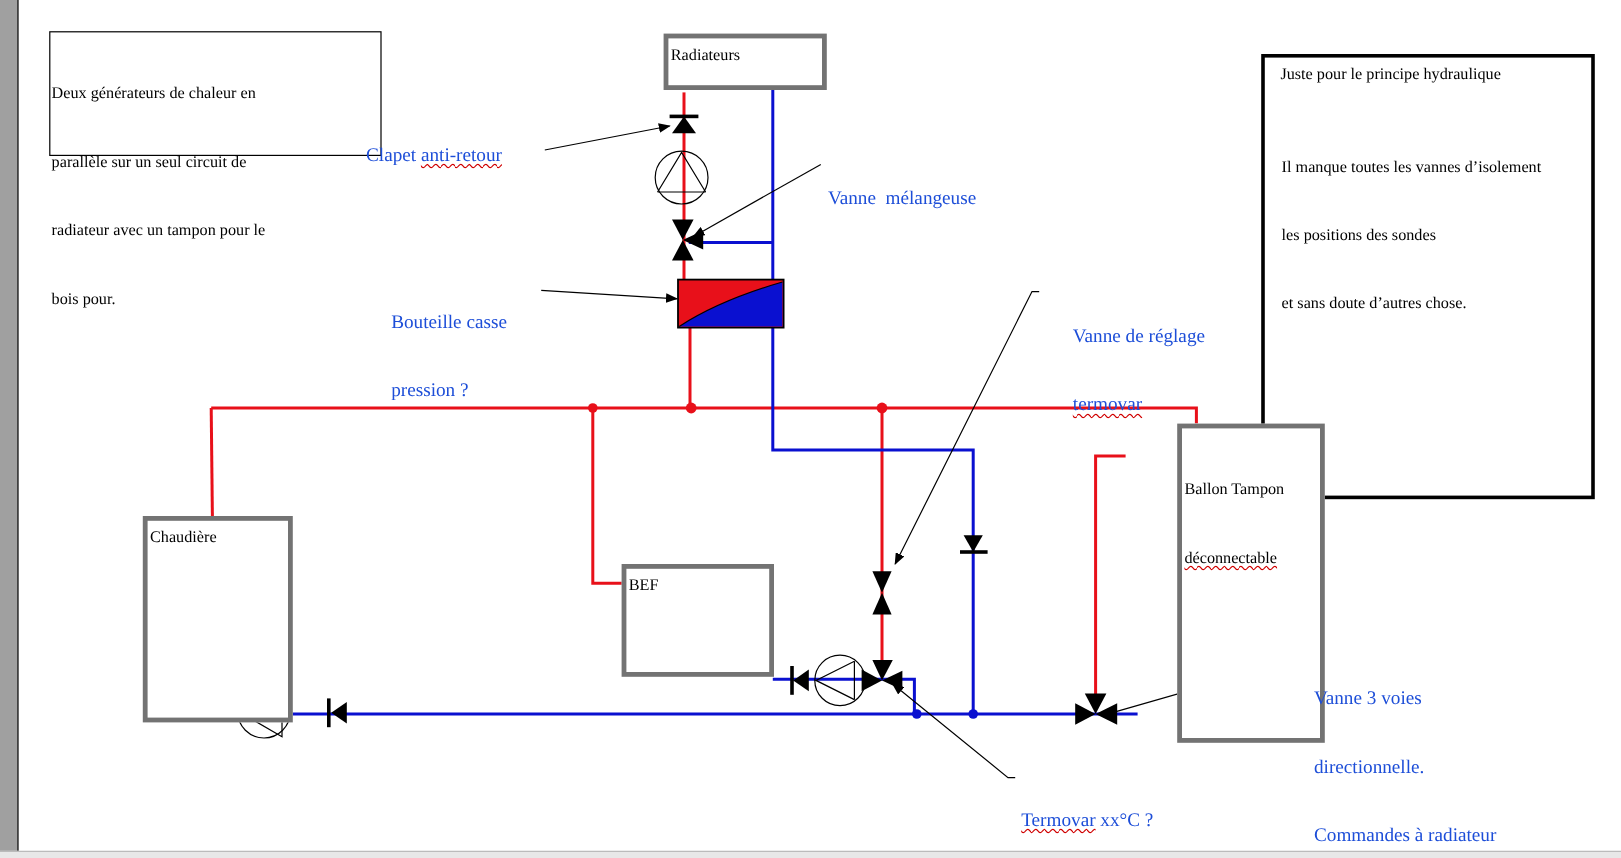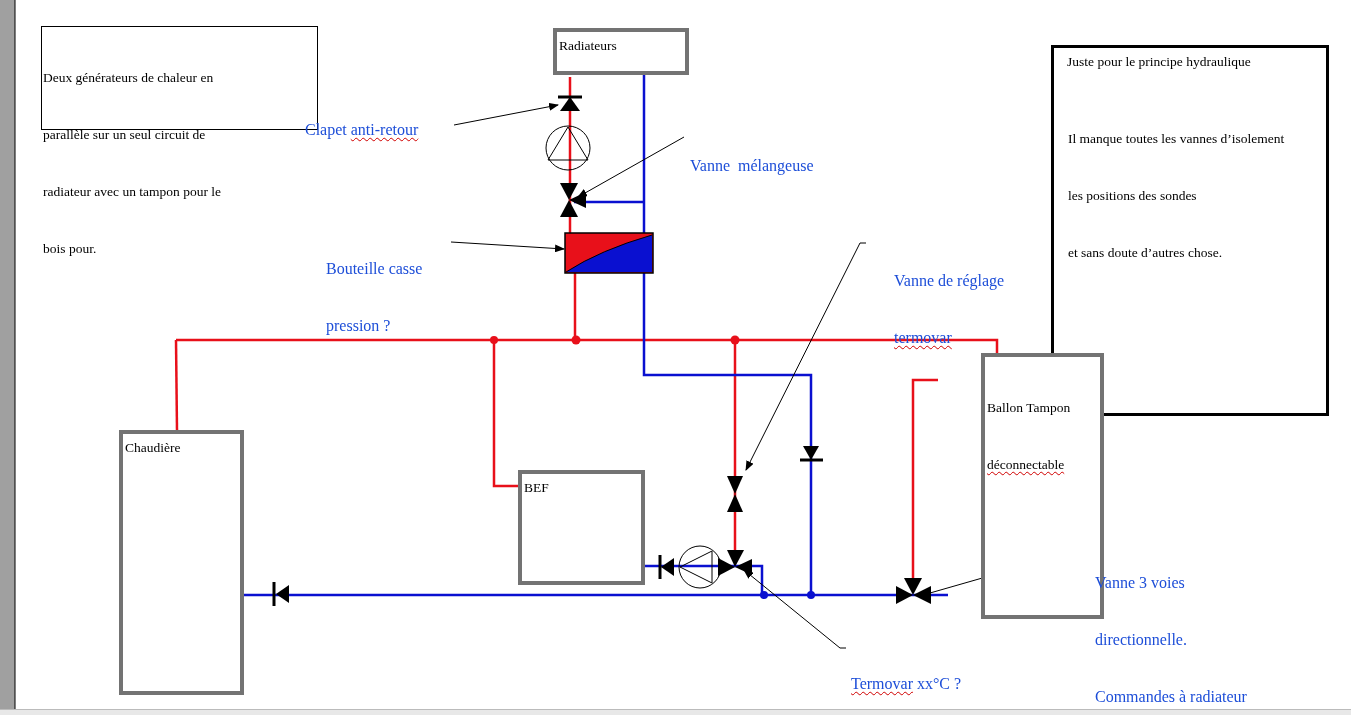--- a/index.html
+++ b/index.html
@@ -143,24 +143,24 @@
   <div class="t" style="left:2px;top:43px;margin-left:12px;">
     <div>Il manque toutes les vannes d’isolement</div>
     <div>les positions des sondes</div>
     <div>et sans doute d’autres chose.</div>
   </div>
 </div>
 
 <div class="box" style="left:553px;top:28px;width:136px;height:47px;">
   <div class="t">Radiateurs</div>
 </div>
-<div class="box" style="left:119px;top:430px;width:125px;height:265px;">
+<div class="box" style="left:119px;top:430px;width:125px;height:172px;">
   <div class="t">Chaudière</div>
 </div>
-<div class="box" style="left:518px;top:470px;width:127px;height:115px;">
+<div class="box" style="left:518px;top:470px;width:127px;height:94px;">
   <div class="t" style="left:2px;top:4px;">BEF</div>
 </div>
 <div class="box" style="left:937px;top:353px;width:123px;height:266px;margin-left:44px;">
   <div class="t" style="left:2px;top:3px;">
     <div>Ballon Tampon</div>
     <div class="spell">déconnectable</div>
   </div>
 </div>
 
 <div class="lbl" style="left:305px;top:120px;"><span>Clapet </span><span class="spell">anti-retour</span></div>

